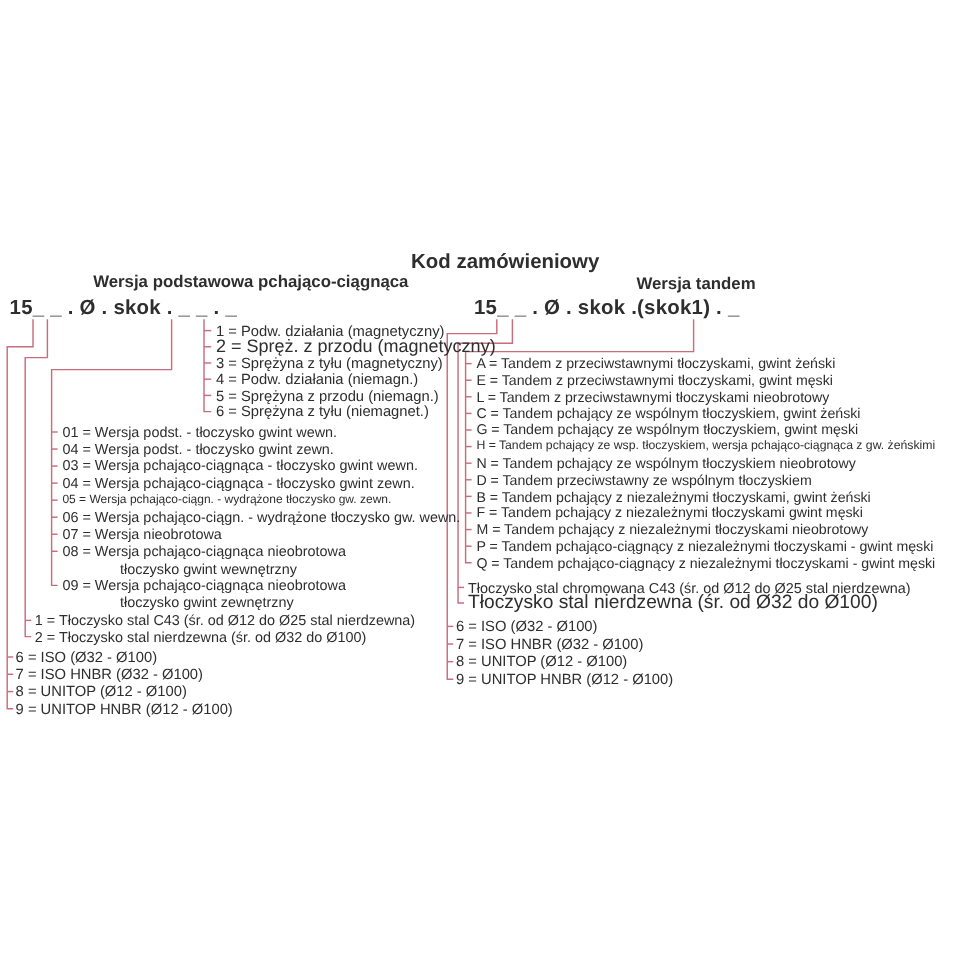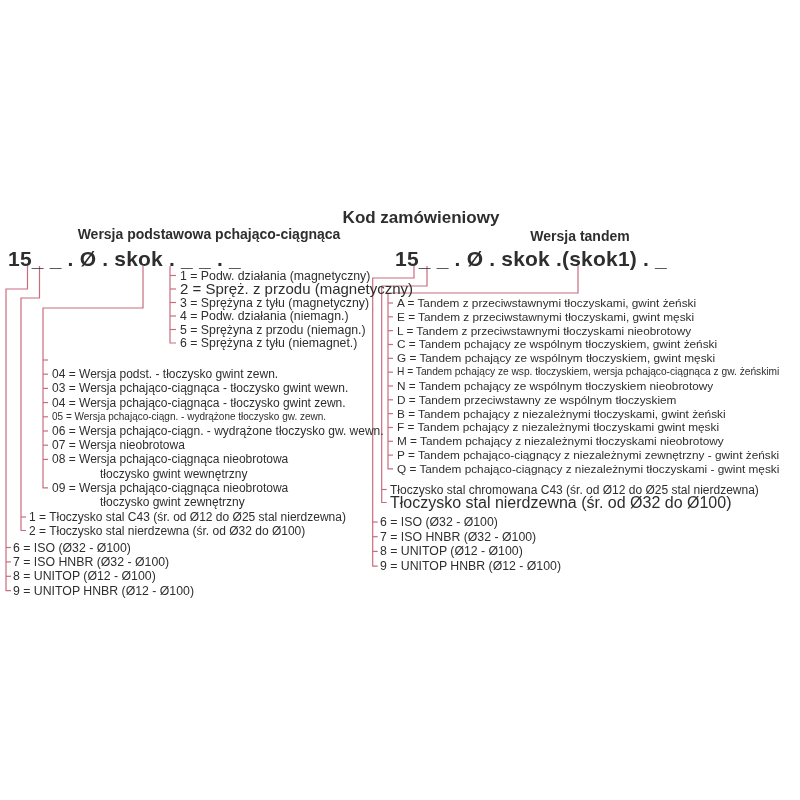--- a/index.html
+++ b/index.html
@@ -6,21 +6,21 @@
   #canvas{
     position:relative;width:800px;height:800px;background:#ffffff;
     font-family:"Liberation Sans","DejaVu Sans",sans-serif;
     color:var(--text-color,#2e2e2e);
     overflow:hidden;
   }
   #wires{position:absolute;left:0;top:0;width:800px;height:800px;}
   .abs{position:absolute;white-space:nowrap;}
   .title{font-weight:bold;font-size:17px;transform:translateX(-50%);}
   .section-header{font-weight:bold;font-size:14px;transform:translateX(-50%);}
-  .code{font-weight:bold;font-size:21px;letter-spacing:0.2px;}
+  .code{font-weight:bold;font-size:17px;letter-spacing:0.2px;}
   .item{position:absolute;white-space:nowrap;line-height:14px;height:14px;}
 </style>
 </head>
 <body>
 
 <div id="canvas" style="--text-color: #2e2e2e;">
   <svg id="wires" viewBox="0 0 800 800" xmlns="http://www.w3.org/2000/svg">
       <path d="M170,266 V343 H176" fill="none" stroke="#c86d7e" stroke-width="1.2"></path>
       <line x1="170" y1="275.5" x2="176" y2="275.5" stroke="#c86d7e" stroke-width="1.2"></line>
       <line x1="170" y1="289" x2="176" y2="289" stroke="#c86d7e" stroke-width="1.2"></line>
@@ -71,20 +71,21 @@
 
   <div class="abs code" style="left:8px;top:247px;">15_ _ . Ø . skok . _ _ . _</div>
 
   <div class="abs code" style="left:395px;top:247px;">15_ _ . Ø . skok .(skok1) . _</div>
 <div class="item" style="left: 180px; top: 268.5px; font-size: 12.3px;">1 = Podw. działania (magnetyczny)</div>
     <div class="item" style="left: 180px; top: 282px; font-size: 15px;">2 = Spręż. z przodu (magnetyczny)</div>
     <div class="item" style="left: 180px; top: 295.5px; font-size: 12.3px;">3 = Sprężyna z tyłu (magnetyczny)</div>
     <div class="item" style="left: 180px; top: 309px; font-size: 12.3px;">4 = Podw. działania (niemagn.)</div>
     <div class="item" style="left: 180px; top: 322.5px; font-size: 12.3px;">5 = Sprężyna z przodu (niemagn.)</div>
     <div class="item" style="left: 180px; top: 336px; font-size: 12.3px;">6 = Sprężyna z tyłu (niemagnet.)</div>
+    <div class="item" style="left: 52px; top: 353px; font-size: 12px;">01 = Wersja podst. - tłoczysko gwint wewn.</div>
     <div class="item" style="left: 52px; top: 367.2px; font-size: 12px;">04 = Wersja podst. - tłoczysko gwint zewn.</div>
     <div class="item" style="left: 52px; top: 381.4px; font-size: 12px;">03 = Wersja pchająco-ciągnąca - tłoczysko gwint wewn.</div>
     <div class="item" style="left: 52px; top: 395.6px; font-size: 12px;">04 = Wersja pchająco-ciągnąca - tłoczysko gwint zewn.</div>
     <div class="item" style="left: 52px; top: 410px; font-size: 10px;">05 = Wersja pchająco-ciągn. - wydrążone tłoczysko gw. zewn.</div>
     <div class="item" style="left: 52px; top: 424px; font-size: 12px;">06 = Wersja pchająco-ciągn. - wydrążone tłoczysko gw. wewn.</div>
     <div class="item" style="left: 52px; top: 438.2px; font-size: 12px;">07 = Wersja nieobrotowa</div>
     <div class="item" style="left: 52px; top: 452.4px; font-size: 12px;">08 = Wersja pchająco-ciągnąca nieobrotowa</div>
     <div class="item" style="left: 100px; top: 466.6px; font-size: 12px;">tłoczysko gwint wewnętrzny</div>
     <div class="item" style="left: 52px; top: 480.8px; font-size: 12px;">09 = Wersja pchająco-ciągnąca nieobrotowa</div>
     <div class="item" style="left: 100px; top: 495px; font-size: 12px;">tłoczysko gwint zewnętrzny</div>
@@ -98,21 +99,21 @@
     <div class="item" style="left: 397px; top: 309.83px; font-size: 11.8px;">E = Tandem z przeciwstawnymi tłoczyskami, gwint męski</div>
     <div class="item" style="left: 397px; top: 323.66px; font-size: 11.8px;">L = Tandem z przeciwstawnymi tłoczyskami nieobrotowy</div>
     <div class="item" style="left: 397px; top: 337.49px; font-size: 11.8px;">C = Tandem pchający ze wspólnym tłoczyskiem, gwint żeński</div>
     <div class="item" style="left: 397px; top: 351.32px; font-size: 11.8px;">G = Tandem pchający ze wspólnym tłoczyskiem, gwint męski</div>
     <div class="item" style="left: 397px; top: 365.15px; font-size: 10.2px;">H = Tandem pchający ze wsp. tłoczyskiem, wersja pchająco-ciągnąca z gw. żeńskimi</div>
     <div class="item" style="left: 397px; top: 378.98px; font-size: 11.8px;">N = Tandem pchający ze wspólnym tłoczyskiem nieobrotowy</div>
     <div class="item" style="left: 397px; top: 392.81px; font-size: 11.8px;">D = Tandem przeciwstawny ze wspólnym tłoczyskiem</div>
     <div class="item" style="left: 397px; top: 406.64px; font-size: 11.8px;">B = Tandem pchający z niezależnymi tłoczyskami, gwint żeński</div>
     <div class="item" style="left: 397px; top: 420.47px; font-size: 11.8px;">F = Tandem pchający z niezależnymi tłoczyskami gwint męski</div>
     <div class="item" style="left: 397px; top: 434.3px; font-size: 11.8px;">M = Tandem pchający z niezależnymi tłoczyskami nieobrotowy</div>
-    <div class="item" style="left: 397px; top: 448.13px; font-size: 11.8px;">P = Tandem pchająco-ciągnący z niezależnymi zewnętrzny - gwint żeński</div>
+    <div class="item" style="left: 397px; top: 448.13px; font-size: 11.8px;">P = Tandem pchająco-ciągnący z niezależnymi tłoczyskami - gwint męski</div>
     <div class="item" style="left: 397px; top: 462px; font-size: 11.8px;">Q = Tandem pchająco-ciągnący z niezależnymi tłoczyskami - gwint męski</div>
     <div class="item" style="left: 390px; top: 482.5px; font-size: 12px;">Tłoczysko stal chromowana C43 (śr. od Ø12 do Ø25 stal nierdzewna)</div>
     <div class="item" style="left: 390px; top: 495.5px; font-size: 16px;">Tłoczysko stal nierdzewna (śr. od Ø32 do Ø100)</div>
     <div class="item" style="left: 380px; top: 515px; font-size: 12.3px;">6 = ISO (Ø32 - Ø100)</div>
     <div class="item" style="left: 380px; top: 529.7px; font-size: 12.3px;">7 = ISO HNBR (Ø32 - Ø100)</div>
     <div class="item" style="left: 380px; top: 544.4px; font-size: 12.3px;">8 = UNITOP (Ø12 - Ø100)</div>
     <div class="item" style="left: 380px; top: 559.1px; font-size: 12.3px;">9 = UNITOP HNBR (Ø12 - Ø100)</div>
   </div>
 
 </body></html>

